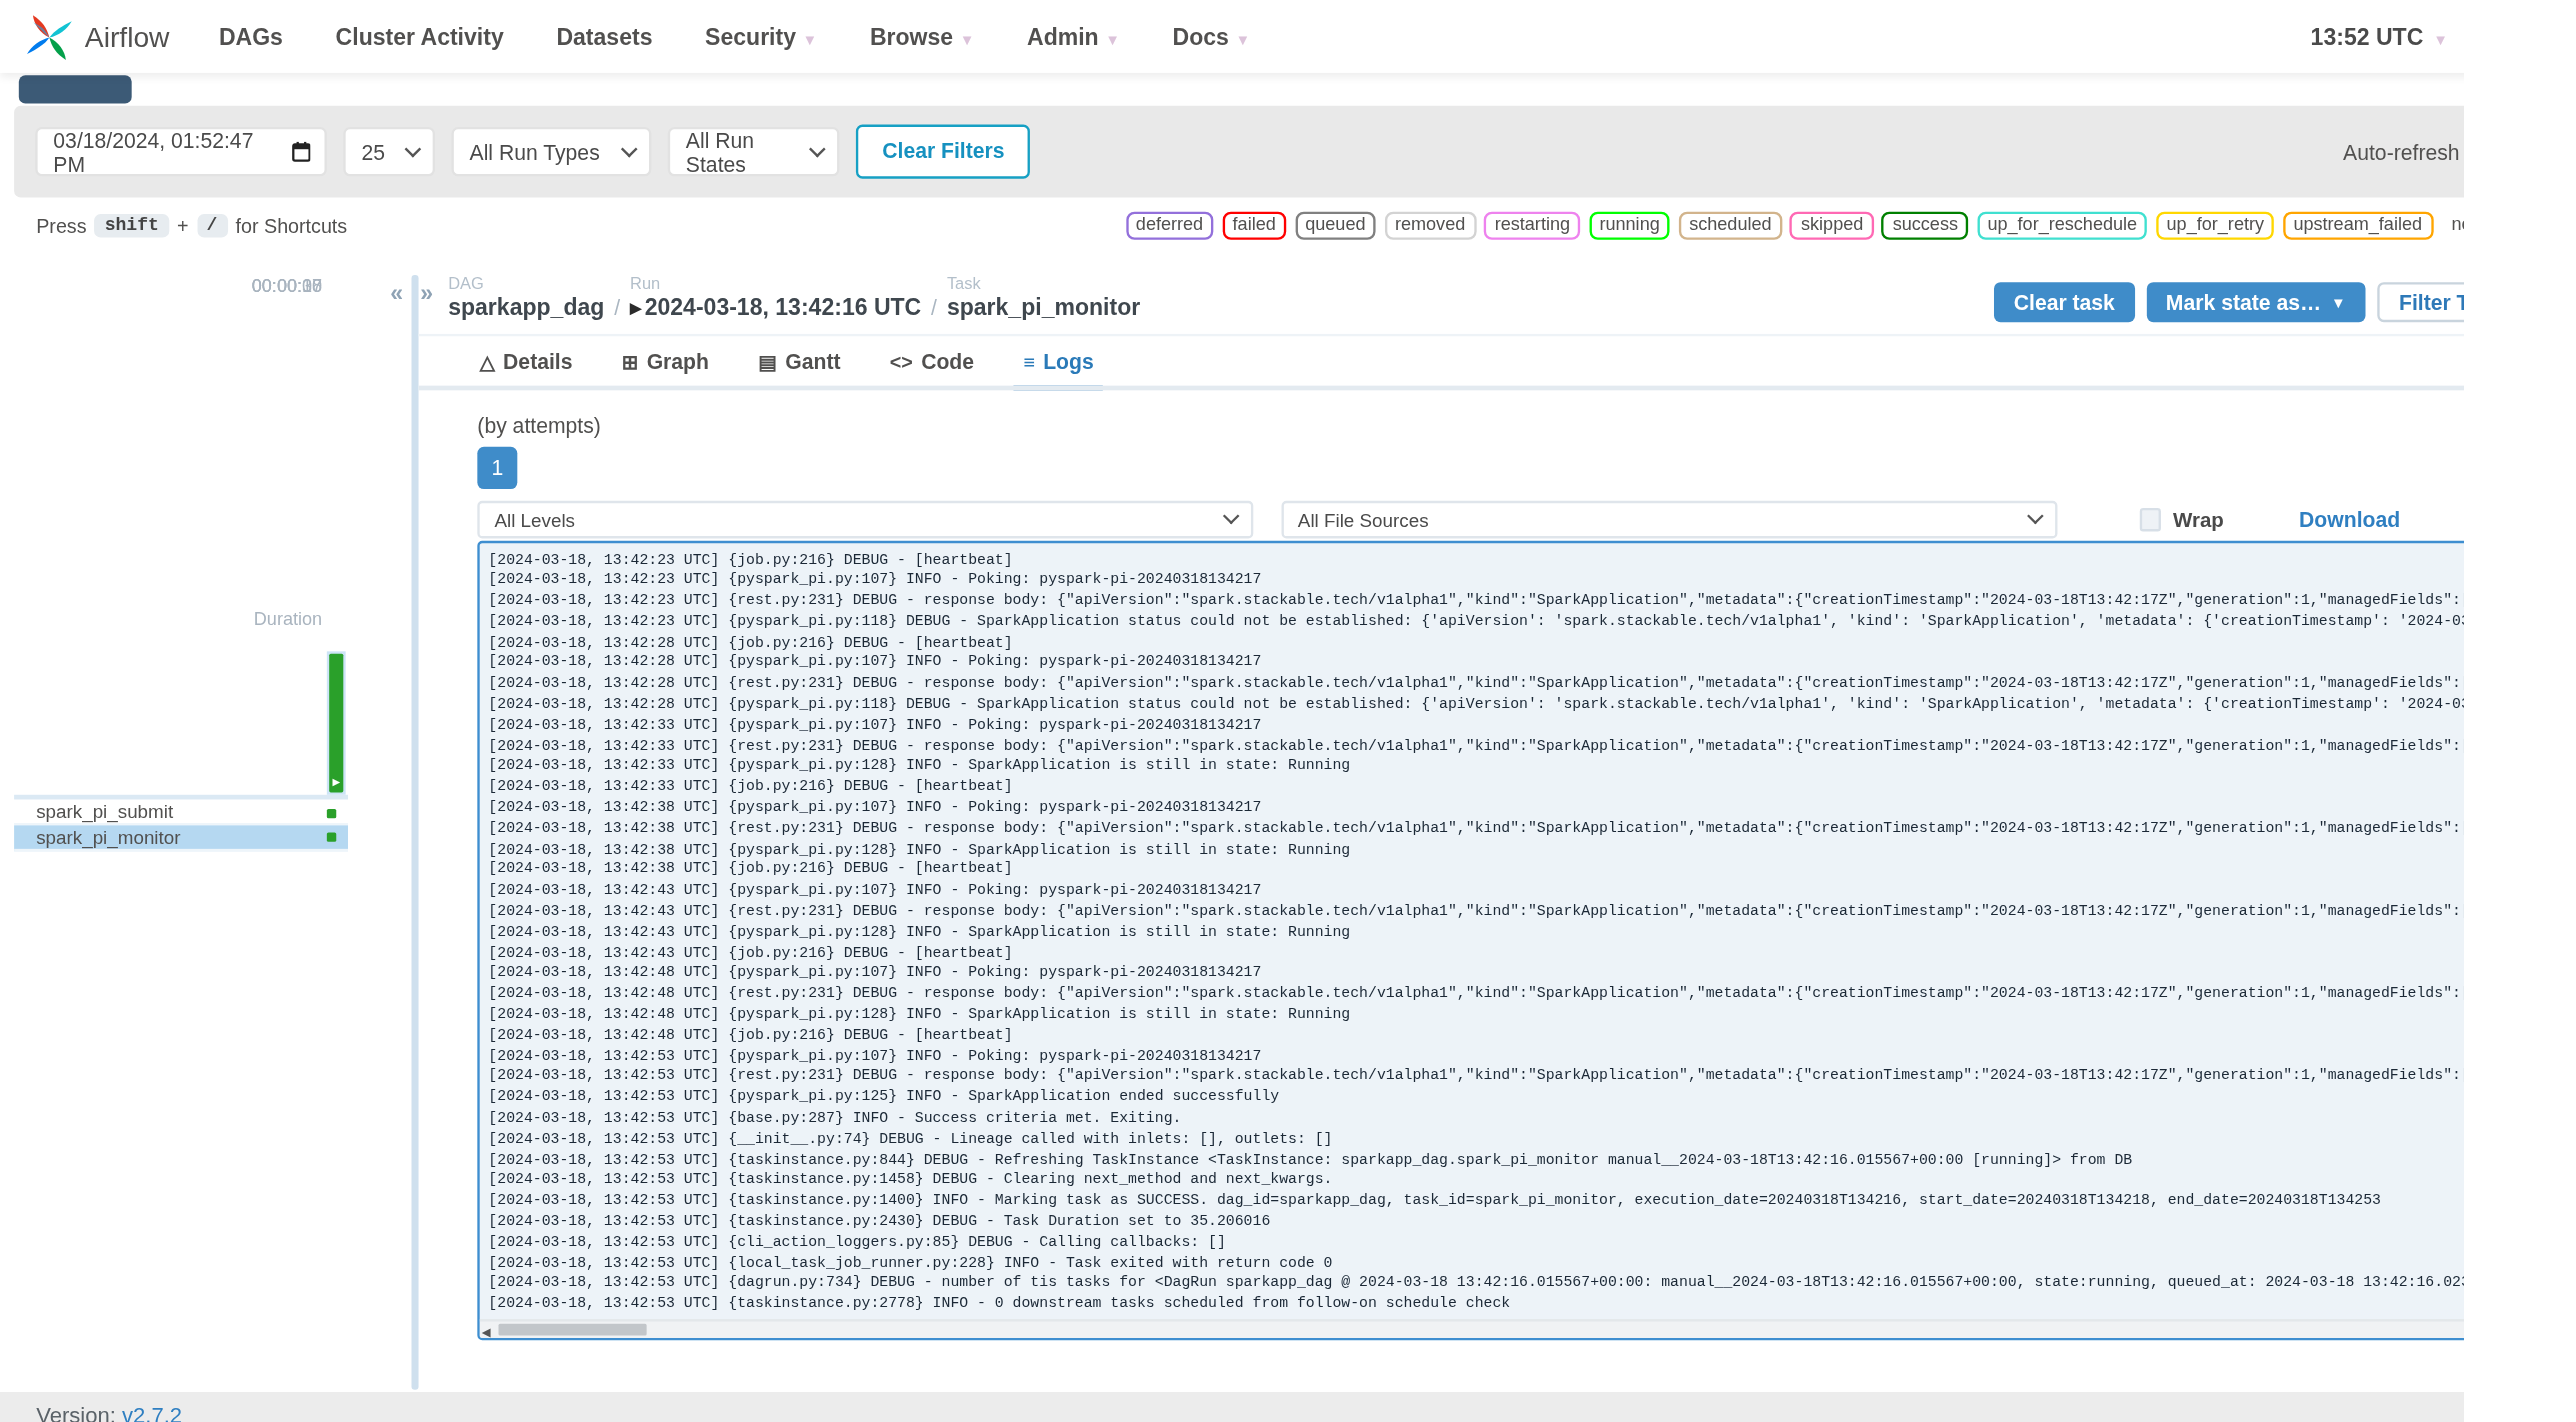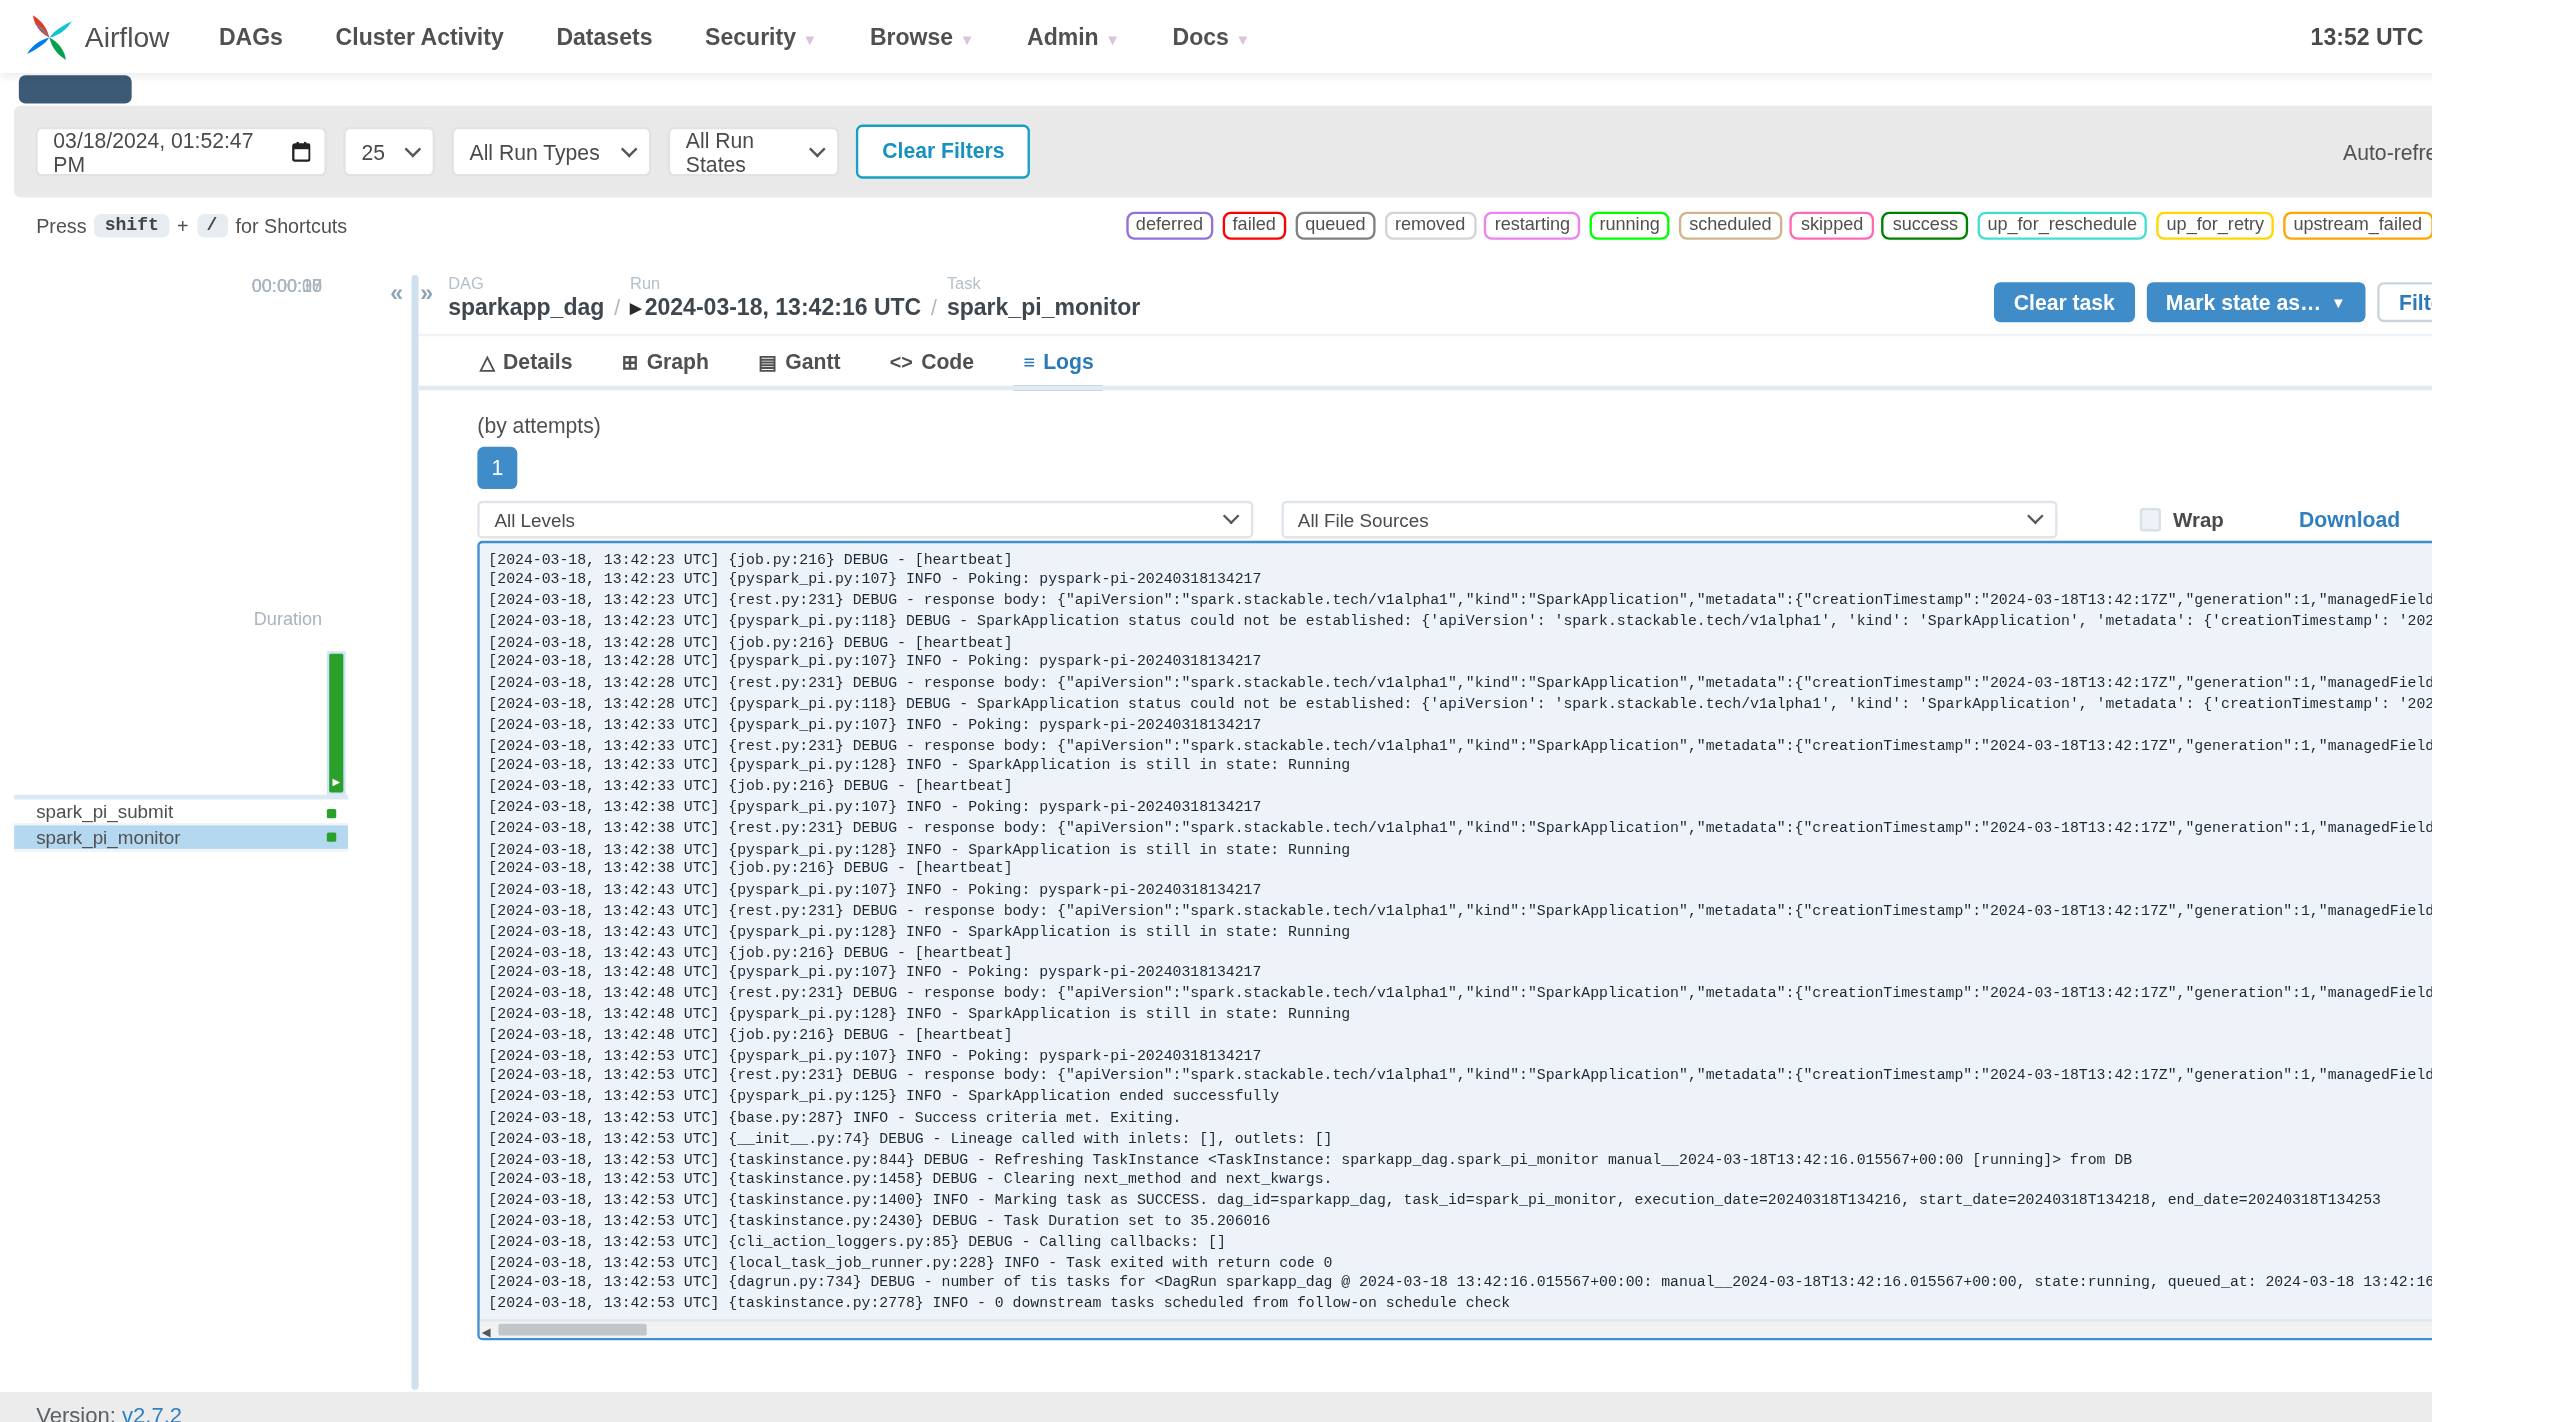--- a/index.html
+++ b/index.html
@@ -1,16 +1,16 @@
 <!DOCTYPE html>
 <html style="font-size:11.2px"><head>
 <meta charset="utf-8">
 <style>
   html,body{margin:0;padding:0;background:#fff;}
-  .viewport{position:relative;width:2432px;height:1422px;overflow:hidden;background:#fff;font-family:"Liberation Sans",sans-serif;}
+  .viewport{position:relative;width:2432px;height:1422px;overflow:hidden;background:#fff;font-family:"Liberation Sans",sans-serif;padding-left:32px;}
   .scale{position:absolute;top:0;left:0;width:1096px;height:605px;transform:scale(2.351403);transform-origin:0 0;}
 
   
   .nav{position:absolute;top:0;left:0;width:1096px;height:31px;background:#fff;display:flex;align-items:center;padding:0 11.2px;box-sizing:border-box;box-shadow:0 2.1px 3.5px rgba(0,0,0,.07);z-index:5;}
   .brand{display:flex;align-items:center;margin-right:21px;}
   .brand svg{width:20px;height:20px;margin-right:4.9px;}
   .brand-name{font-size:12px;color:#51504f;}
   .nav-items{display:flex;align-items:center;gap:22.4px;}
   .nav-item{font-size:9.8px;font-weight:600;color:#51504f;cursor:pointer;display:flex;align-items:center;}
   .nav-item .caret{display:none;font-size:6.3px;color:#dcc3da;margin-left:2.8px;margin-top:1.4px;}

